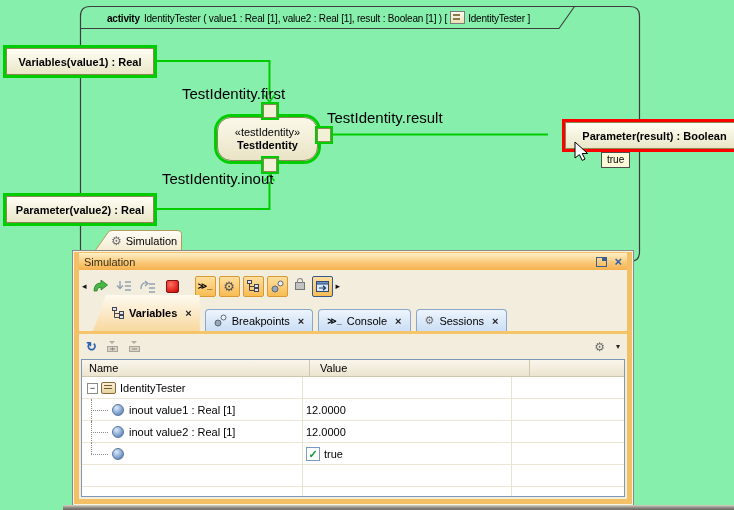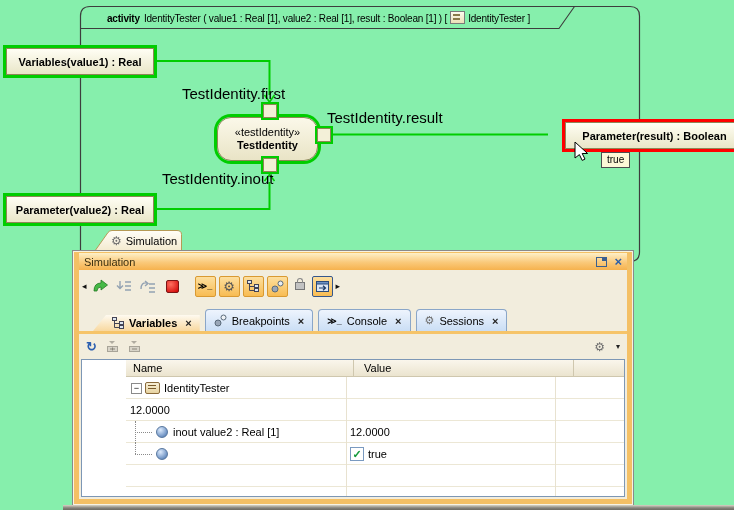--- a/index.html
+++ b/index.html
@@ -46,32 +46,32 @@
   .stop-sq{width:11px;height:11px;border:1px solid #7a1515;border-radius:2px;
      background:radial-gradient(circle at 35% 30%,#ff7060,#cf0000);margin:0 4px;}
   .lock{width:8px;height:6px;background:#c2c2c2;border:1px solid #777;position:relative;margin:0 4px;}
   .lock::before{content:"";position:absolute;left:1px;top:-5px;width:4px;height:4px;
      border:1px solid #888;border-bottom:none;border-radius:3px 3px 0 0;}
   .ovf{font-size:9px;color:#111;}
   .tab-row{height:29px;flex:0 0 29px;display:flex;align-items:flex-end;padding-left:14px;
      border-bottom:3px solid #f6c469;}
   .vtab{display:flex;align-items:center;gap:5px;font-size:11px;white-space:nowrap;}
   .vtab .x{font-weight:bold;font-size:11px;color:#222;margin-left:3px;}
-  .vtab-active{height:16px;padding:0 8px 0 19px;font-weight:bold;
+  .vtab-active{height:36px;padding:0 8px 0 19px;font-weight:bold;
      clip-path:polygon(0 100%,13px 0,100% 0,100% 100%);
      background:linear-gradient(#fefaf0,#f8d89f);}
   .vtab-blue{height:21px;margin-left:5px;padding:0 8px;border:1px solid #8aa6c8;border-bottom:none;
      border-radius:4px 4px 0 0;background:linear-gradient(#eef4fd,#cadef5);}
   .sub-row{height:25px;flex:0 0 25px;display:flex;align-items:center;gap:9px;padding:0 7px;}
   .refresh{color:#2b5fb0;font-weight:bold;font-size:13px;}
   .gear-sm{color:#6e6e6e;font-size:12px;}
   .dd{font-size:8px;color:#222;margin-left:2px;}
   .spacer{flex:1;}
   .tbl-wrap{flex:1;margin:0 2px 2px 2px;border:1px solid #7d97b5;background:#fff;
-     display:flex;flex-direction:column;overflow:hidden;padding-left:44px;}
+     display:flex;flex-direction:column;overflow:hidden;}
   .tbl-head{height:16px;flex:0 0 16px;display:flex;background:linear-gradient(#faf6ec,#ebe4cf);
      border-bottom:1px solid #cfc7ae;}
   .th{border-right:1px solid #cfc7ae;display:flex;align-items:center;}
   .th1{width:220px;flex:0 0 220px;padding-left:7px;}
   .th2{width:209px;flex:0 0 209px;padding-left:10px;}
   .th3{flex:1;border-right:none;}
   .tbl-body{flex:1;position:relative;
      background:repeating-linear-gradient(180deg,#fff 0 21px,#ece7d5 21px 22px);}
   .colsep{position:absolute;top:0;bottom:0;width:1px;background:#e8e2d0;}
   .trow{height:22px;display:flex;line-height:22px;position:relative;}
@@ -296,20 +296,27 @@
 
             <div class="trow">
               <span class="td1">
                 <span class="expander">−</span>
                 <span class="act-ic"></span>
                 <span>IdentityTester</span>
               </span>
             </div>
 
             <div class="trow">
+              <span class="td1">
+                <span class="tl-v"></span>
+                  <span class="tl-h"></span>
+                <span class="indent"></span>
+                <span class="sphere"></span>
+                <span>inout value1 : Real [1]</span>
+              </span>
               <span class="td2">12.0000</span>
             </div>
 
             <div class="trow">
               <span class="td1">
                 <span class="tl-v"></span>
                   <span class="tl-h"></span>
                 <span class="indent"></span>
                 <span class="sphere"></span>
                 <span>inout value2 : Real [1]</span>

